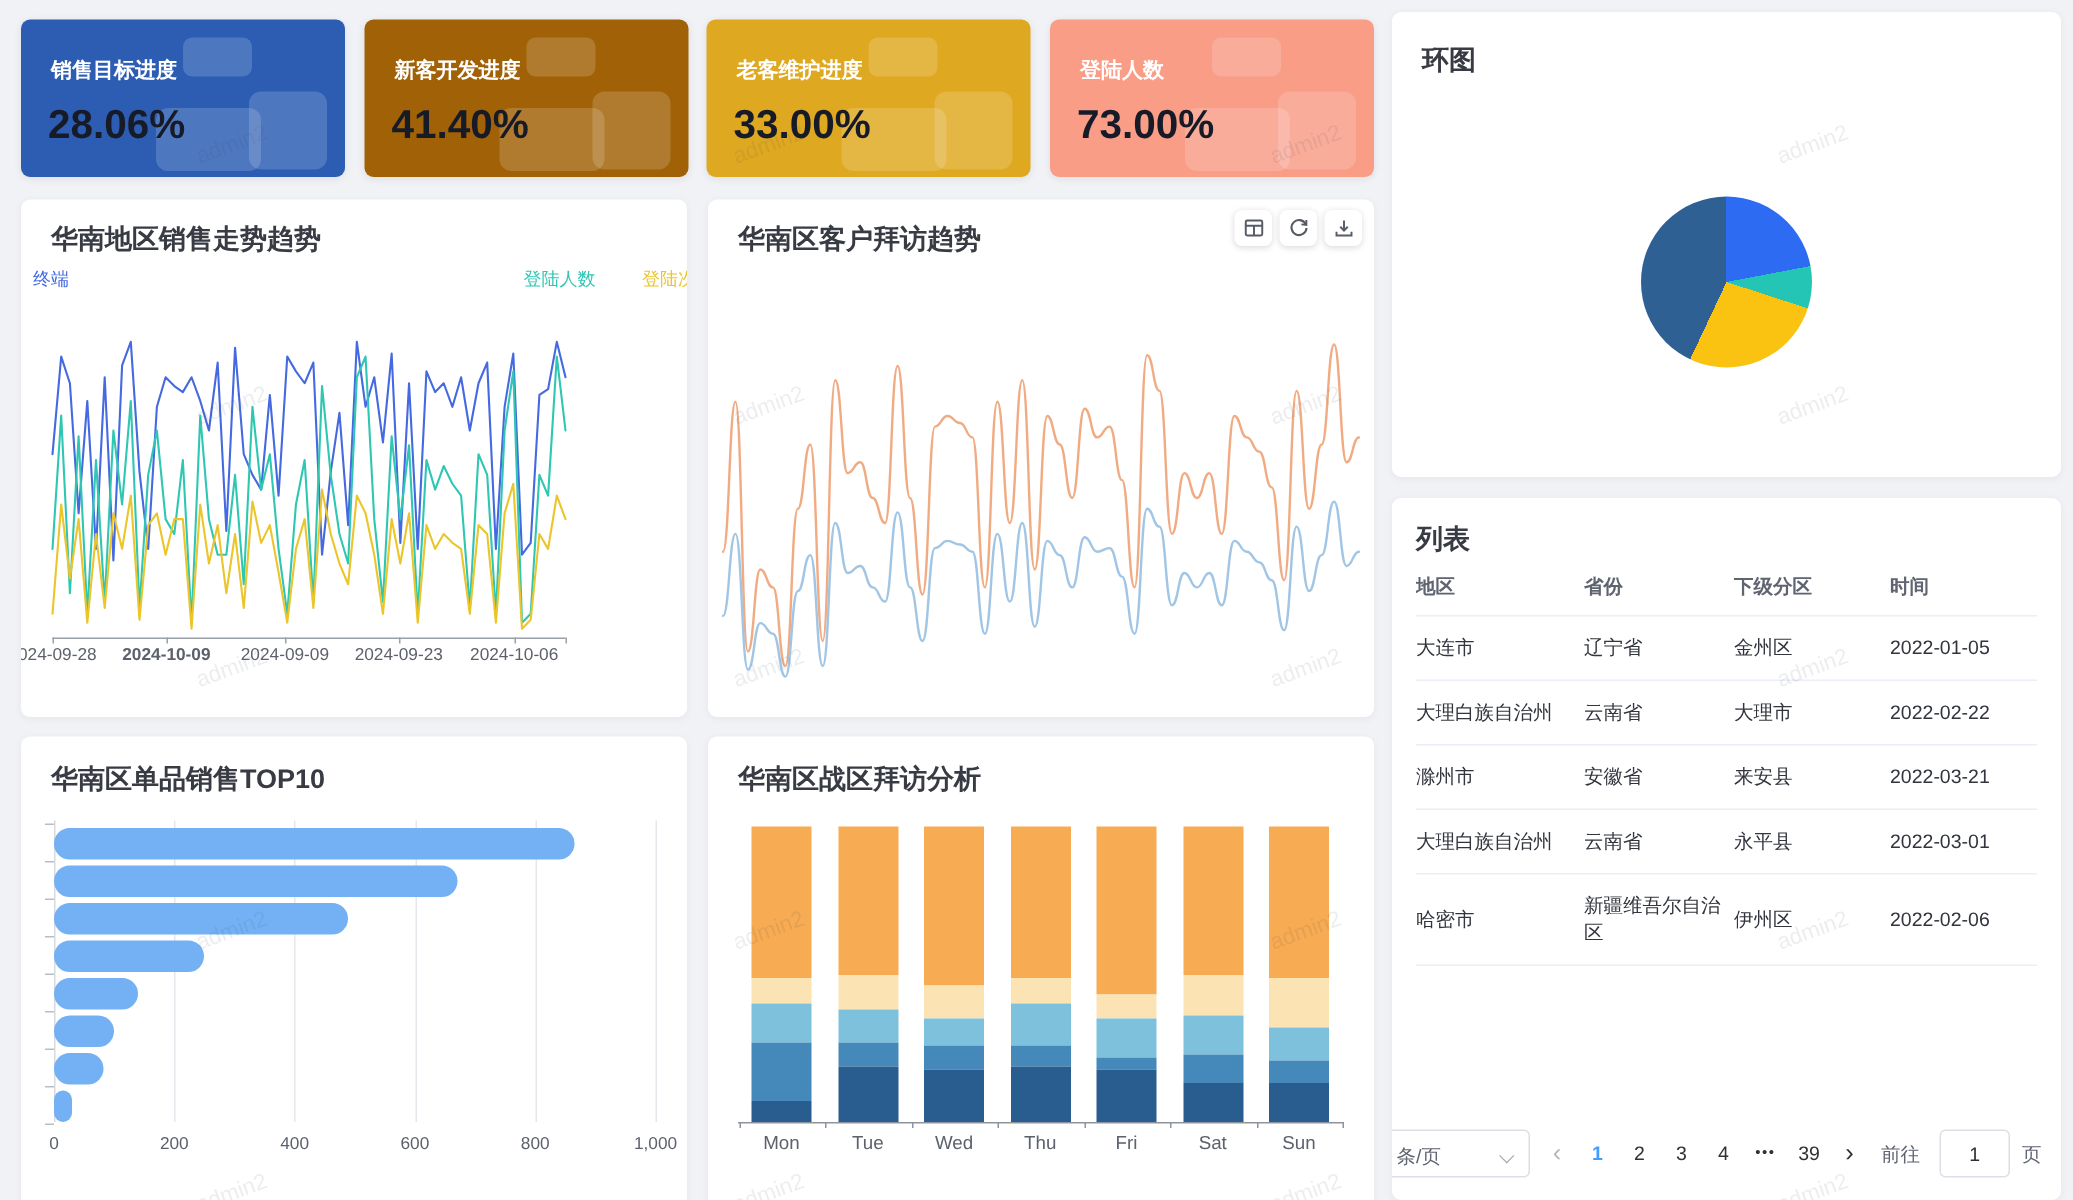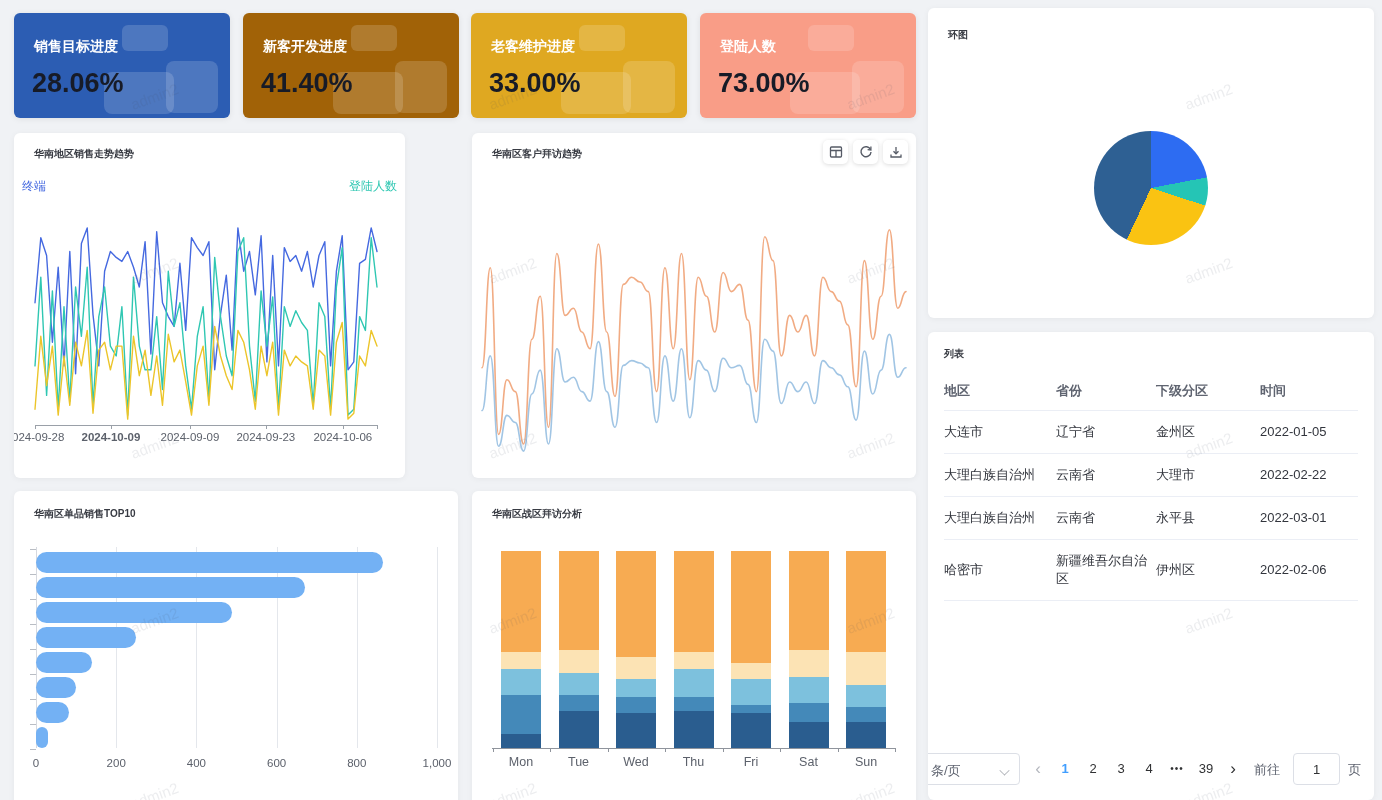--- a/index.html
+++ b/index.html
@@ -3,21 +3,21 @@
 <meta charset="utf-8">
 <style>
   html,body{margin:0;padding:0;}
   body{
     width:1382px;height:800px;position:relative;overflow:hidden;
     background:#f0f2f5;font-family:"Liberation Sans",sans-serif;
     -webkit-font-smoothing:antialiased;
   }
   .card{position:absolute;background:#ffffff;border-radius:6px;
     box-shadow:0 1px 6px rgba(0,0,0,.05);overflow:hidden;}
-  .card-title{position:absolute;left:20px;top:14px;font-size:10px;font-weight:600;color:#383b43;text-align:center;}
+  .card-title{position:absolute;left:20px;top:14px;font-size:18px;font-weight:600;color:#383b43;text-align:center;}
   
   .kpi{position:absolute;top:13px;width:216px;height:105px;border-radius:6px;overflow:hidden;
     box-shadow:0 1px 6px rgba(0,0,0,.08);}
   .kpi-label{position:absolute;left:20px;top:25px;color:#ffffff;font-size:14px;font-weight:600;}
   .kpi-value{position:absolute;left:18px;top:55px;color:#171b27;font-size:27px;font-weight:700;}
   .deco{position:absolute;background:rgba(255,255,255,.16);}
   .deco.a{width:46px;height:26px;right:62px;top:12px;border-radius:6px;}
   .deco.b{width:52px;height:52px;right:12px;top:48px;border-radius:8px;}
   .deco.c{width:70px;height:42px;right:56px;bottom:4px;border-radius:8px;}
   
@@ -85,21 +85,21 @@
   <div class="kpi-value">33.00%</div>
 </div>
 <div class="kpi" style="left: 700px; background: rgb(249, 157, 135);">
   <div class="deco a"></div>
   <div class="deco b"></div>
   <div class="deco c"></div>
   <div class="kpi-label">登陆人数</div>
   <div class="kpi-value">73.00%</div>
 </div>
 
-<div class="card" style="left:14px;top:133px;width:391px;height:345px">
+<div class="card" style="left:14px;top:133px;width:444px;height:345px">
   <div class="card-title">华南地区销售走势趋势</div>
   <div class="legend" id="lg0" style="left: 8px; color: rgb(69, 105, 224);">终端</div>
   <div class="legend" id="lg1" style="left: 335px; color: rgb(47, 199, 178);">登陆人数</div>
   <div class="legend" id="lg2" style="left: 414px; color: rgb(236, 197, 42);">登陆次数</div>
   <svg id="svg-sales" viewBox="0 0 342 207" style="position:absolute;left:21px;top:85px;width:342px;height:207px">
       <path d="M0.0,84.8L5.8,19.7L11.6,37.5L17.4,124.2L23.2,49.3L29.0,147.9L34.8,33.5L40.6,155.7L46.4,25.6L52.2,9.9L58.0,96.6L63.8,147.9L69.6,53.2L75.4,33.5L81.2,39.4L86.9,43.4L92.7,33.5L98.5,49.3L104.3,69.0L110.1,23.7L115.9,136.0L121.7,13.8L127.5,84.8L133.3,98.6L139.1,108.4L144.9,45.3L150.7,112.4L156.5,19.7L162.3,29.6L168.1,37.5L173.9,23.7L179.7,151.8L185.5,96.6L191.3,57.2L197.1,132.1L202.9,9.9L208.7,53.2L214.5,33.5L220.3,76.9L226.1,17.7L231.9,143.9L237.7,37.5L243.5,147.9L249.3,29.6L255.1,43.4L260.8,37.5L266.6,53.2L272.4,33.5L278.2,69.0L284.0,37.5L289.8,23.7L295.6,147.9L301.4,53.2L307.2,17.7L313.0,151.8L318.8,143.9L324.6,45.3L330.4,41.4L336.2,9.9L342.0,33.5" fill="none" stroke="#4569e0" stroke-width="1.4" stroke-linejoin="round" stroke-linecap="round"></path>
       <path d="M0.0,147.9L5.8,59.1L11.6,177.4L17.4,72.9L23.2,191.2L29.0,88.7L34.8,183.3L40.6,69.0L46.4,118.3L52.2,49.3L58.0,187.3L63.8,98.6L69.6,69.0L75.4,128.1L81.2,138.0L86.9,88.7L92.7,197.1L98.5,59.1L104.3,128.1L110.1,151.8L115.9,151.8L121.7,98.6L127.5,171.5L133.3,53.2L139.1,108.4L144.9,84.8L150.7,147.9L156.5,191.2L162.3,118.3L168.1,88.7L173.9,183.3L179.7,39.4L185.5,98.6L191.3,138.0L197.1,157.7L202.9,33.5L208.7,19.7L214.5,128.1L220.3,183.3L226.1,72.9L231.9,128.1L237.7,78.9L243.5,191.2L249.3,88.7L255.1,108.4L260.8,92.7L266.6,104.5L272.4,112.4L278.2,187.3L284.0,84.8L289.8,98.6L295.6,191.2L301.4,69.0L307.2,29.6L313.0,197.1L318.8,191.2L324.6,98.6L330.4,112.4L336.2,19.7L342.0,69.0" fill="none" stroke="#2fc7b2" stroke-width="1.4" stroke-linejoin="round" stroke-linecap="round"></path>
       <path d="M0.0,191.2L5.8,118.3L11.6,167.6L17.4,128.1L23.2,197.1L29.0,138.0L34.8,187.3L40.6,124.2L46.4,147.9L52.2,112.4L58.0,195.2L63.8,132.1L69.6,124.2L75.4,151.8L81.2,128.1L86.9,128.1L92.7,201.1L98.5,118.3L104.3,157.7L110.1,132.1L115.9,177.4L121.7,138.0L127.5,187.3L133.3,116.3L139.1,143.9L144.9,132.1L150.7,163.6L156.5,197.1L162.3,147.9L168.1,128.1L173.9,187.3L179.7,108.4L185.5,138.0L191.3,157.7L197.1,171.5L202.9,112.4L208.7,124.2L214.5,151.8L220.3,191.2L226.1,128.1L231.9,157.7L237.7,124.2L243.5,197.1L249.3,132.1L255.1,147.9L260.8,138.0L266.6,143.9L272.4,147.9L278.2,191.2L284.0,132.1L289.8,138.0L295.6,197.1L301.4,124.2L307.2,104.5L313.0,201.1L318.8,195.2L324.6,138.0L330.4,147.9L336.2,112.4L342.0,128.1" fill="none" stroke="#ecc52a" stroke-width="1.4" stroke-linejoin="round" stroke-linecap="round"></path>
     </svg>
   <div class="axis-line" style="left:21px;top:292px;width:342px"></div>
@@ -289,20 +289,26 @@
             <td>金州区</td>
             <td>2022-01-05</td>
           </tr>
           <tr>
             <td>大理白族自治州</td>
             <td>云南省</td>
             <td>大理市</td>
             <td>2022-02-22</td>
           </tr>
           <tr>
+            <td>滁州市</td>
+            <td>安徽省</td>
+            <td>来安县</td>
+            <td>2022-03-21</td>
+          </tr>
+          <tr>
             <td>大理白族自治州</td>
             <td>云南省</td>
             <td>永平县</td>
             <td>2022-03-01</td>
           </tr>
           <tr>
             <td>哈密市</td>
             <td>新疆维吾尔自治区</td>
             <td>伊州区</td>
             <td>2022-02-06</td>

